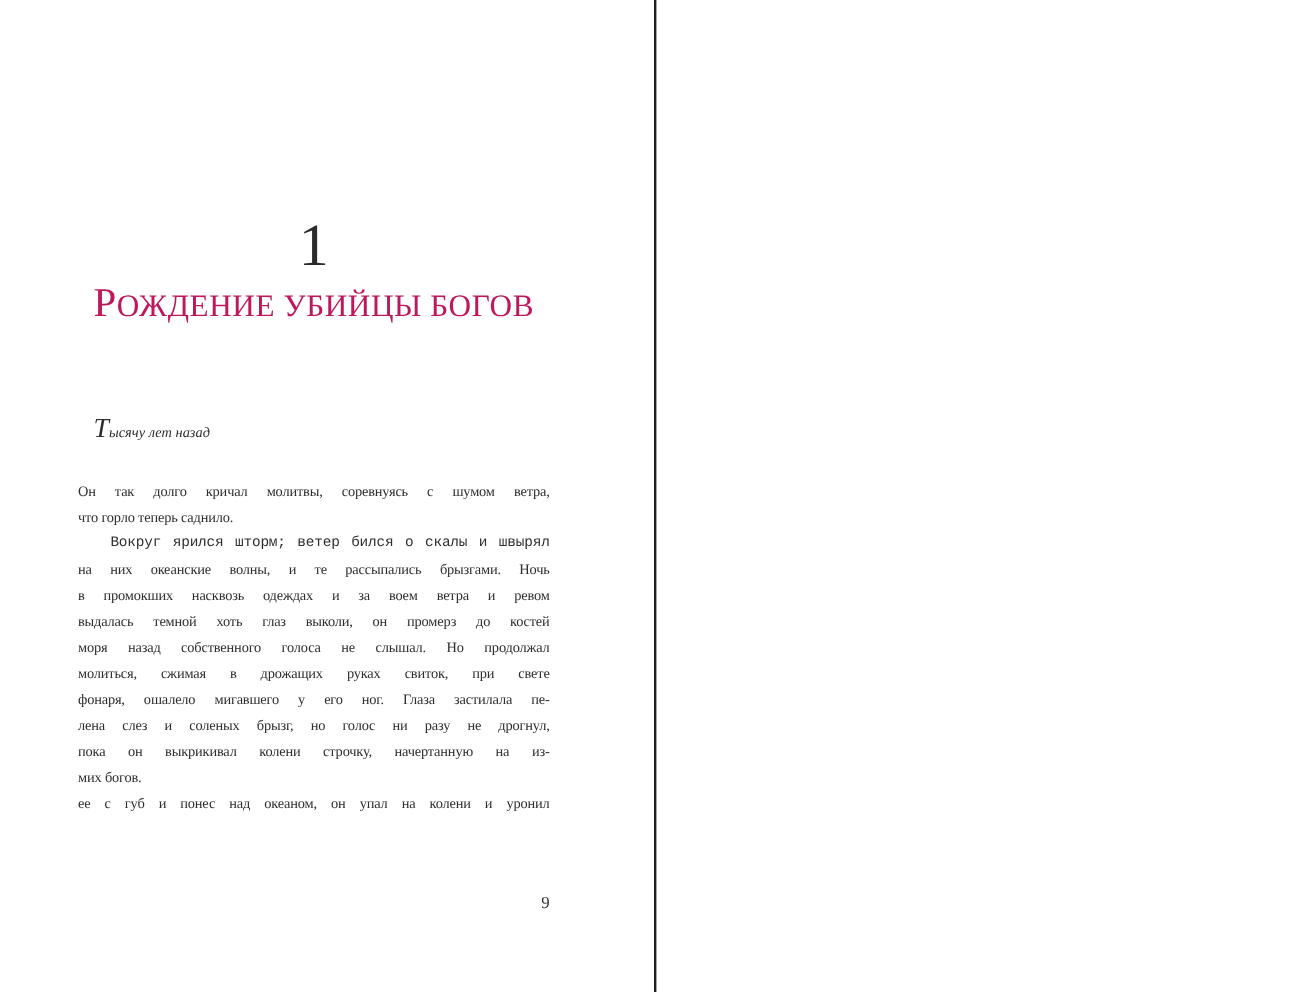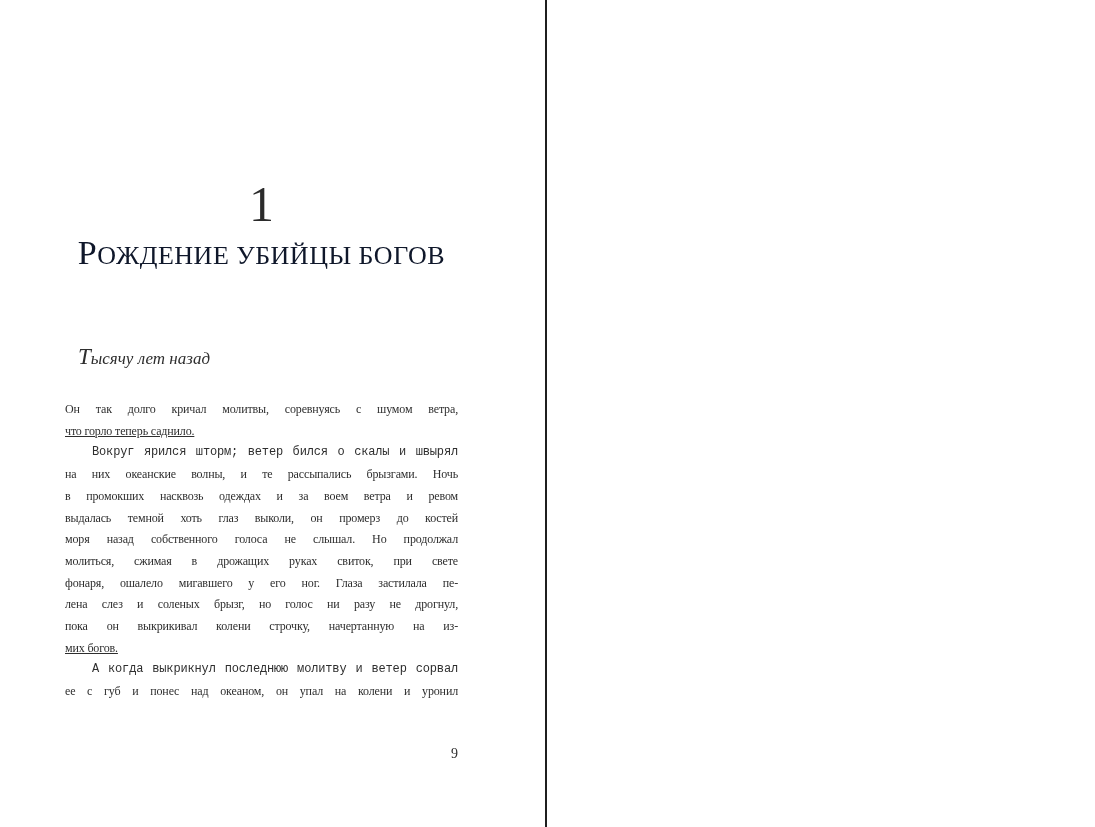--- a/index.html
+++ b/index.html
@@ -46,50 +46,50 @@
     position: absolute;
     left: 50px;
     width: 423px;
     top: 236px;
     margin: 0;
     text-align: center;
     font-weight: normal;
     font-size: 26px;
     line-height: 34px;
     letter-spacing: 0.5px;
-    color: #0f172a;
+    color: #be185d;
     white-space: nowrap;
   }
   .chapter-title::first-letter { font-size: 34px; }
 
   .epigraph {
     position: absolute;
     left: 78px;
     top: 344px;
     font-style: italic;
-    font-size: 17px;
+    font-size: 12px;
     line-height: 26px;
   }
   .epigraph::first-letter { font-size: 23px; }
 
   .body-text {
     position: absolute;
   }
   .body-left  { left: 65px;  top: 399px; width: 393px; }
 
   .ln {
     font-size: 12px;
     line-height: 21.7px;
     letter-spacing: -0.15px;
     text-align: justify;
     text-align-last: justify;
     text-justify: inter-word;
     white-space: normal;
   }
-  .ln.end  { text-align-last: left; text-decoration: underline; }
+  .ln.end  { text-align-last: left; }
   .ln.ind  { text-indent: 27px; font-family: Liberation Mono, monospace; }
 
   .pagenum {
     position: absolute;
     top: 744px;
     font-size: 14px;
     line-height: 20px;
     color: #2e2e2e;
   }
   .pn-left  { left: 65px;  width: 393px; text-align: right; }
@@ -116,21 +116,20 @@
       <div class="ln">на них океанские волны, и те рассыпались брызгами. Ночь</div>
       <div class="ln">в промокших насквозь одеждах и за воем ветра и ревом</div>
       <div class="ln">выдалась темной хоть глаз выколи, он промерз до костей</div>
       <div class="ln">моря назад собственного голоса не слышал. Но продолжал</div>
       <div class="ln">молиться, сжимая в дрожащих руках свиток, при свете</div>
       <div class="ln">фонаря, ошалело мигавшего у его ног. Глаза застилала пе-</div>
       <div class="ln">лена слез и соленых брызг, но голос ни разу не дрогнул,</div>
       <div class="ln">пока он выкрикивал колени строчку, начертанную на из-</div>
       <div class="ln end">мих богов.</div>
 
-      <div class="ln ind">А когда выкрикнул последнюю молитву и ветер сорвал</div>
       <div class="ln">ее с губ и понес над океаном, он упал на колени и уронил</div>
     </div>
 
     <div class="pagenum pn-left">9</div>
   </section>
 
   <div class="divider"></div>
 
   <section class="page page-right">
 

